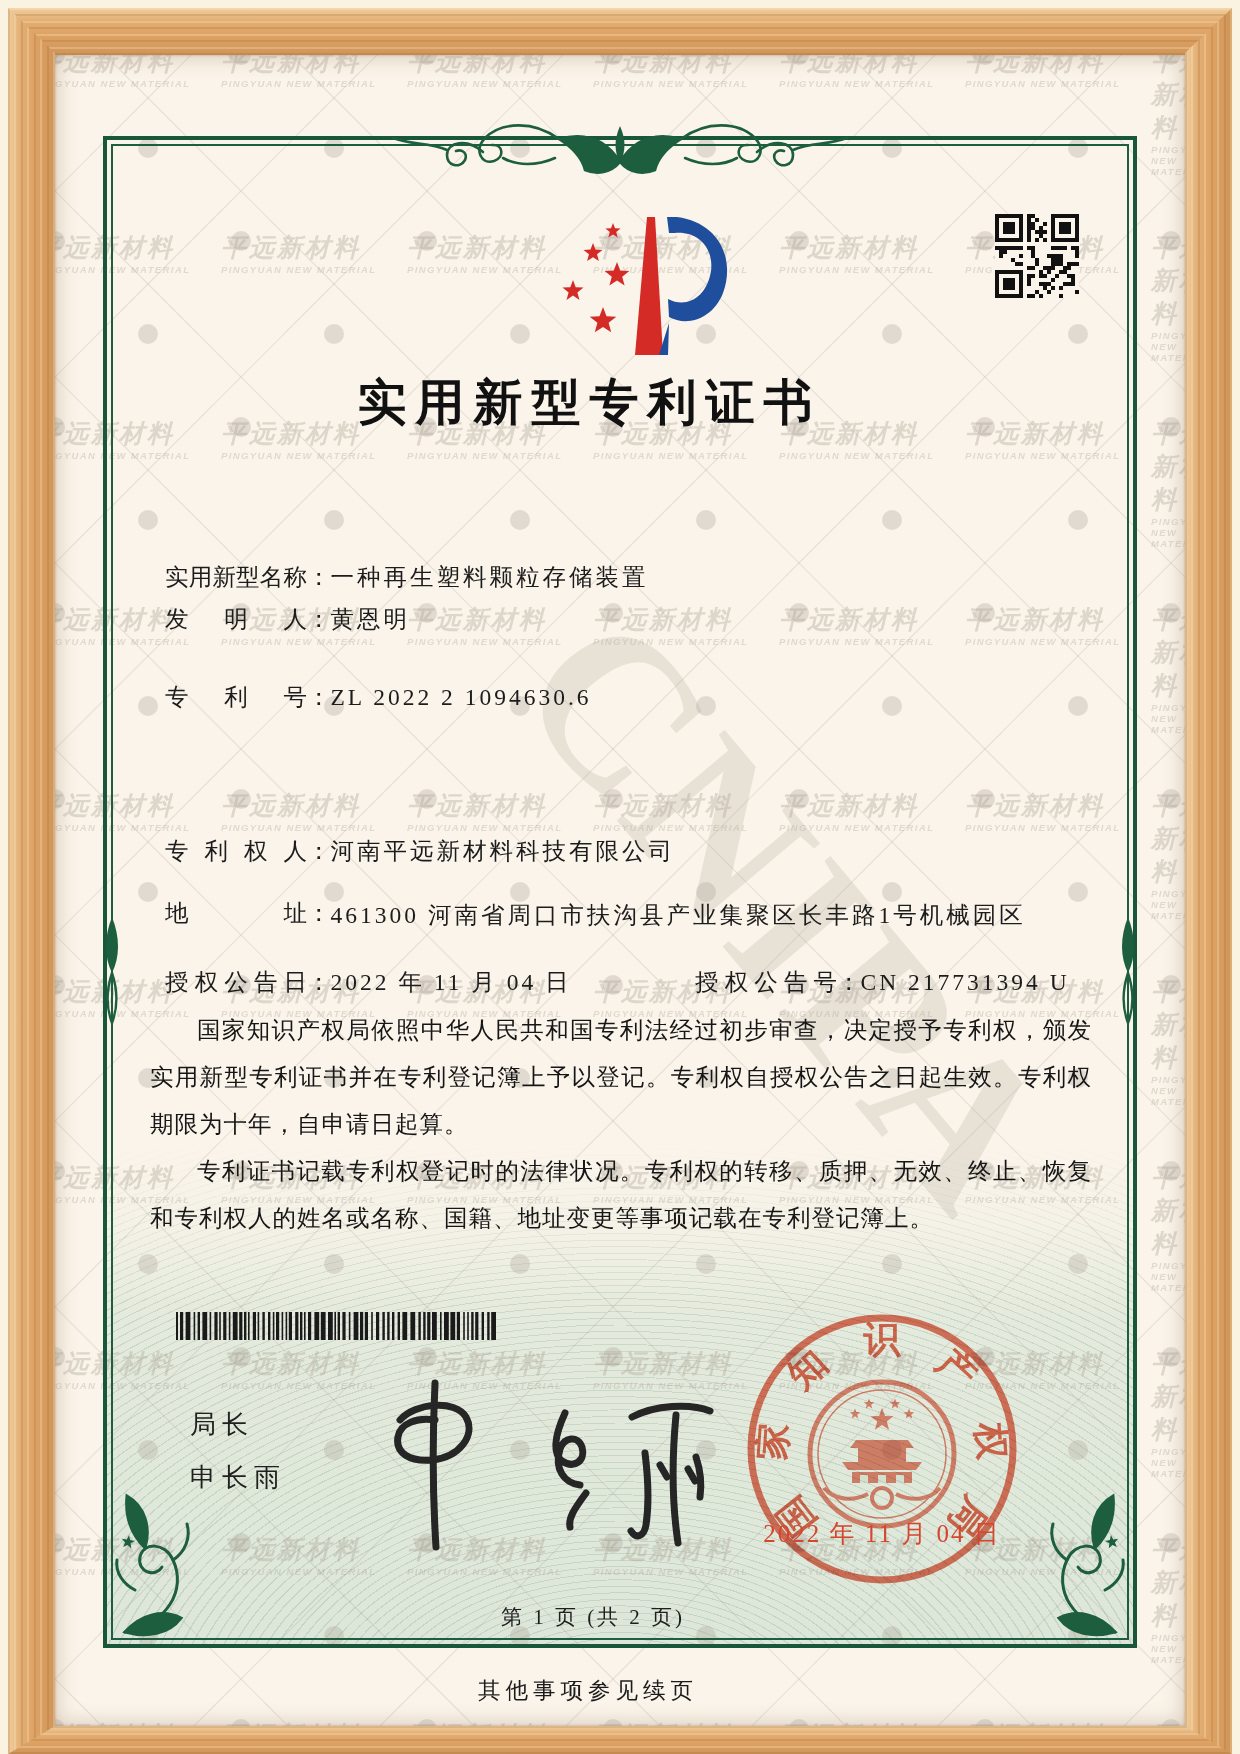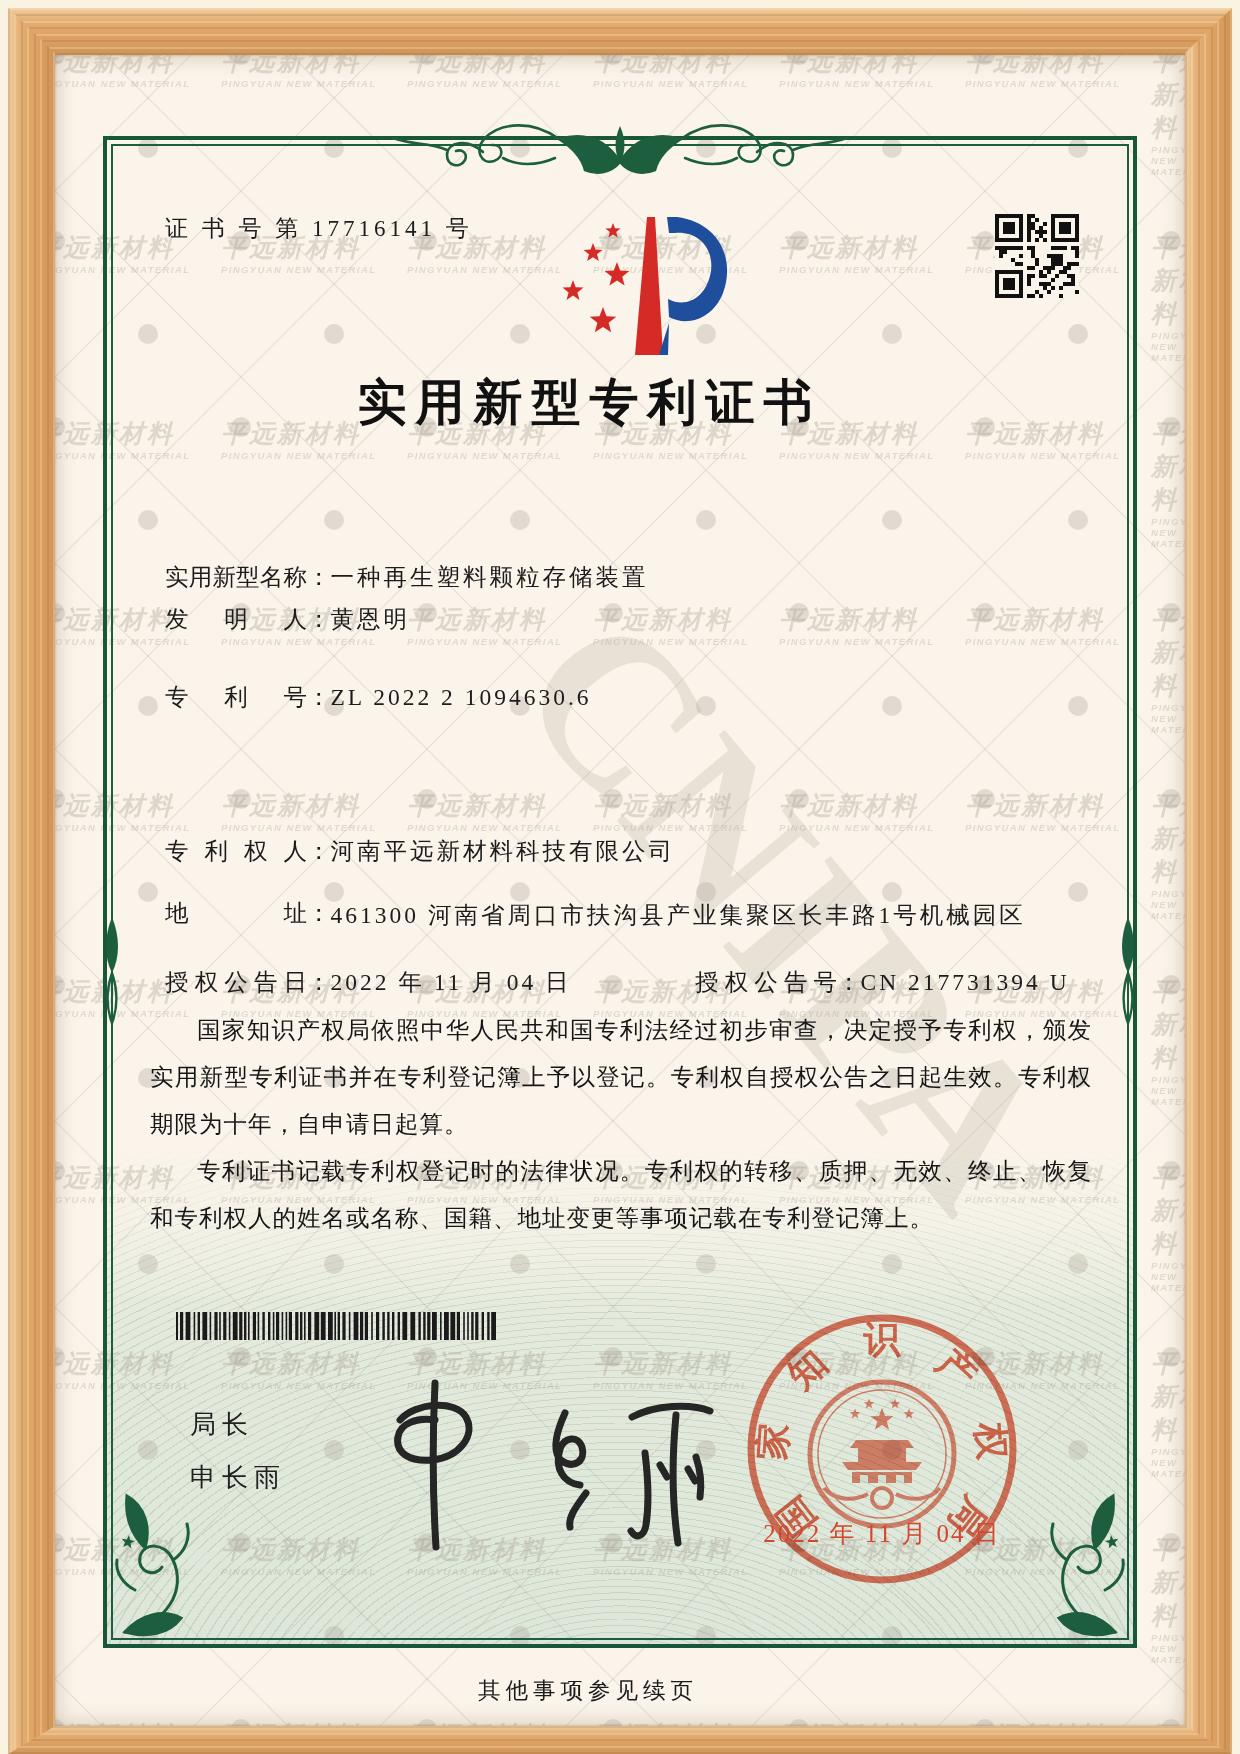--- a/index.html
+++ b/index.html
@@ -624,21 +624,20 @@
       <svg width="34" height="110" viewBox="0 0 34 110" style="position: absolute; left: 40px; top: 860px;">
         <path d="M17,2 C25,22 25,42 17,58 C9,42 9,22 17,2 Z" fill="#1d5e3e"></path>
         <path d="M17,58 C23,76 23,92 17,108 C11,92 11,76 17,58 Z" fill="none" stroke="#1d5e3e" stroke-width="2.4"></path>
       </svg>
       <svg width="34" height="110" viewBox="0 0 34 110" style="position: absolute; left: 1056px; top: 860px;">
         <path d="M17,2 C25,22 25,42 17,58 C9,42 9,22 17,2 Z" fill="#1d5e3e"></path>
         <path d="M17,58 C23,76 23,92 17,108 C11,92 11,76 17,58 Z" fill="none" stroke="#1d5e3e" stroke-width="2.4"></path>
       </svg>
     </div>
 
-  <div id="cert-no" class="cert-text">证 书 号 第 17716141 号</div>
   <div id="qr"><svg width="84" height="84" viewBox="0 0 84 84">
         <rect x="0" y="0" width="84" height="84" fill="#faf4ea"></rect>
         <rect x="32" y="0" width="4" height="4" fill="#111"></rect>
         <rect x="36" y="0" width="4" height="4" fill="#111"></rect>
         <rect x="32" y="4" width="4" height="4" fill="#111"></rect>
         <rect x="40" y="4" width="4" height="4" fill="#111"></rect>
         <rect x="32" y="8" width="4" height="4" fill="#111"></rect>
         <rect x="36" y="8" width="4" height="4" fill="#111"></rect>
         <rect x="48" y="8" width="4" height="4" fill="#111"></rect>
         <rect x="32" y="12" width="4" height="4" fill="#111"></rect>
@@ -880,14 +879,15 @@
           <rect x="-30" y="18" width="60" height="11" fill="#e2573c"></rect>
           <rect x="-22" y="21" width="8" height="8" fill="#eef3ec"></rect>
           <rect x="-4" y="21" width="8" height="8" fill="#eef3ec"></rect>
           <rect x="14" y="21" width="8" height="8" fill="#eef3ec"></rect>
           <circle cx="0" cy="44" r="10" fill="none" stroke="#e2573c" stroke-width="4"></circle>
           <path d="M-14,40 C-30,48 -48,46 -58,34 M14,40 C30,48 48,46 58,34" fill="none" stroke="#e2573c" stroke-width="4"></path>
         </g>
       </svg></div>
   <div id="seal-date">2022 年 11 月 04 日</div>
 
+  <div id="page-footer">第 1 页 (共 2 页)</div>
   <div id="cont-note">其他事项参见续页</div>
 </div>
 
 </body></html>

